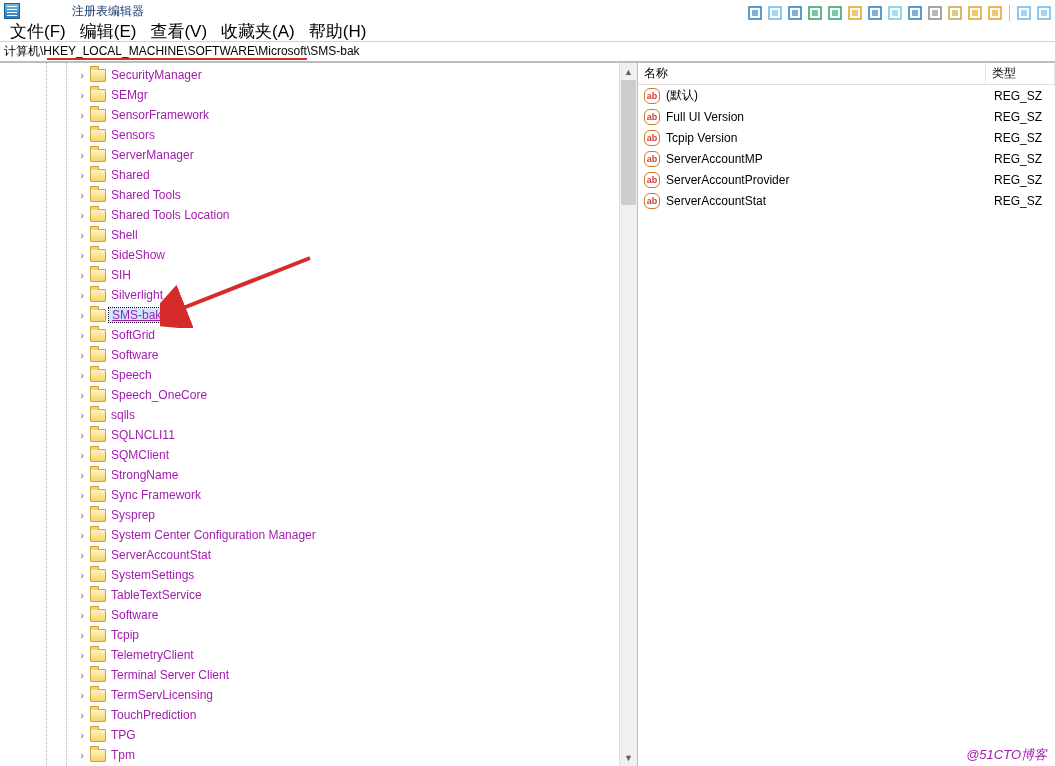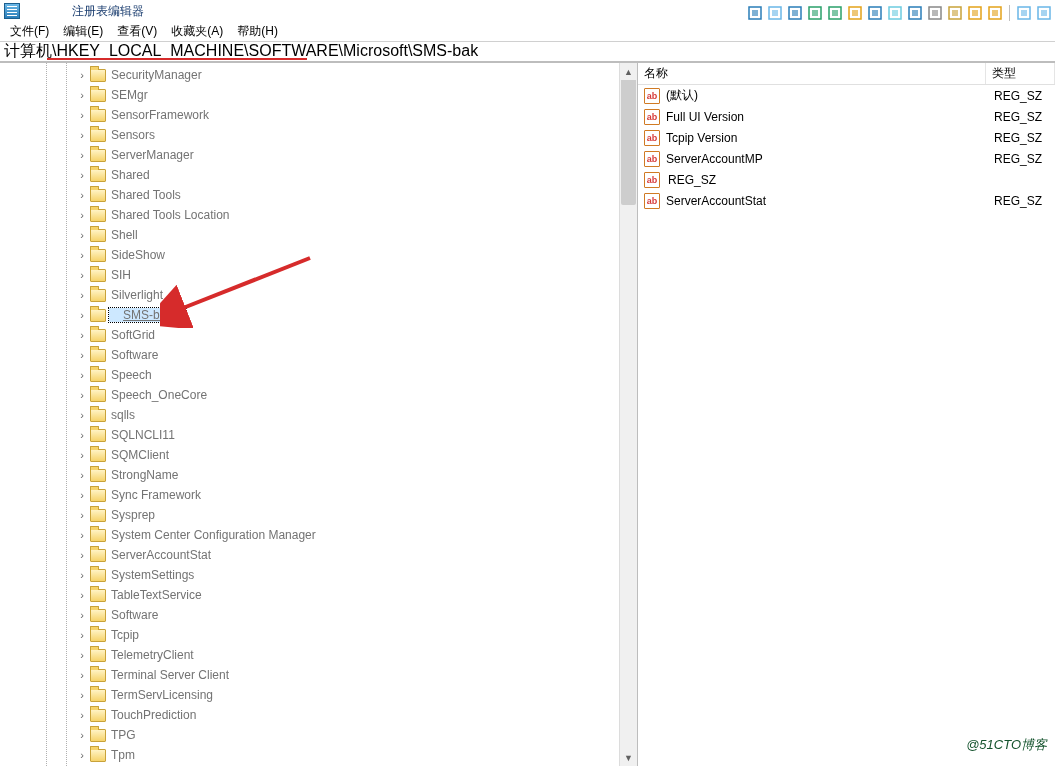--- a/index.html
+++ b/index.html
@@ -8,57 +8,57 @@
   .titlebar { height: 22px; display: flex; align-items: center; background: #fff; }
   .title-icon { width: 16px; height: 16px; margin: 0 4px; background: linear-gradient(#6ab7e7,#2a7db8); border: 1px solid #1c5f8f; display: inline-block; position: relative; }
   .title-icon::after { content:""; position:absolute; inset:2px; background: repeating-linear-gradient(#fff,#fff 1px,transparent 1px,transparent 3px); }
   .title-text { color: #1a3d6f; font-size: 12px; margin-left: 48px; }
   
   .toolbar-right { position: absolute; top: 0; right: 0; height: 26px; display: flex; align-items: center; gap: 2px; padding-right: 2px; }
   .tool-btn { width: 18px; height: 18px; border: 1px solid transparent; display: flex; align-items: center; justify-content: center; font-size: 11px; cursor: pointer; }
   .tool-btn svg { width: 14px; height: 14px; }
   
   .menubar { height: 20px; display: flex; align-items: center; padding-left: 4px; gap: 2px; border-bottom: 1px solid #d0d0d0; }
-  .menu-item { padding: 1px 6px; font-size: 12px; cursor: pointer; }
-  
-  .addressbar { height: 20px; border-bottom: 1px solid #bdbdbd; display:flex; align-items:center; padding:0 4px; font-size:16px; position: relative; }
+  .menu-item { padding: 1px 6px; font-size: 17px; cursor: pointer; }
+  
+  .addressbar { height: 20px; border-bottom: 1px solid #bdbdbd; display:flex; align-items:center; padding:0 4px; font-size:12px; position: relative; }
   .addressbar .underline1 { position:absolute; left:47px; top:16px; width:260px; height:2px; background:#d62b2b; }
   
   .main { display: flex; height: calc(766px - 22px - 20px - 20px); border-top:1px solid #bdbdbd; }
   .tree-panel { width: 638px; border-right: 1px solid #bdbdbd; position: relative; overflow: hidden; }
   .tree-scroll { position:absolute; inset:0; overflow-y:auto; }
   .tree-list { padding-top: 2px; }
   .tree-row { height: 20px; display: flex; align-items: center; padding-left: 76px; position: relative; cursor:pointer; }
   .tree-exp { position:absolute; left:76px; width:12px; text-align:center; color:#6a6a6a; font-size:11px; cursor:pointer; user-select:none; }
   .tree-folder { width:16px; height:13px; margin-left:14px; margin-right:5px; background: linear-gradient(#fff3c4,#f6d36b); border:1px solid #c8a23a; border-radius:1px; position:relative; flex-shrink:0; }
   .tree-folder::before { content:""; position:absolute; top:-4px; left:-1px; width:7px; height:3px; background:#f6d36b; border:1px solid #c8a23a; border-bottom:none; border-radius:1px 1px 0 0;}
-  .tree-label { font-size: 12px; white-space: nowrap; color:#737373; }
-  .tree-row.selected .tree-label { background:#cde8ff; outline:1px dotted #000; padding:0 14px; margin-left:-2px;text-decoration:underline;}
+  .tree-label { font-size: 12px; white-space: nowrap; color:#a21caf; }
+  .tree-row.selected .tree-label { background:#cde8ff; outline:1px dotted #000; padding:0 3px; margin-left:-2px;text-decoration:underline;}
   .tree-vline { position:absolute; left:46px; top:0; bottom:0; border-left:1px dotted #b0b0b0; }
   .tree-vline2 { position:absolute; left:66px; top:0; bottom:0; border-left:1px dotted #b0b0b0; }
   
   .tree-panel::after{ content:""; position:absolute; right:0; top:0; width:17px; height:100%; background:#f0f0f0; border-left:1px solid #dcdcdc;}
   .scroll-thumb { position:absolute; right:1px; top:2px; width:15px; height:140px; background:#cdcdcd; border-radius:2px; z-index:2;}
   .scroll-arrow { position:absolute; right:1px; width:15px; height:17px; background:#f0f0f0; display:flex; align-items:center; justify-content:center; z-index:3; color:#606060; font-size:9px;}
   .scroll-arrow.up{ top:0;} .scroll-arrow.down{ bottom:0;}
   
   .values-panel { flex:1; position:relative; overflow:hidden;}
   .values-header { height: 22px; display:flex; align-items:center; border-bottom:1px solid #e0e0e0; }
   .vh-col { padding:8px 6px; font-size:12px; color:#000; border-right:1px solid #e5e5e5; height:100%; display:flex; align-items:center; cursor:pointer;}
   .vh-name { width: 348px; }
   .vh-type { flex:1; }
   .values-list { }
   .value-row { height:21px; display:flex; align-items:center; cursor:pointer;}
-  .val-icon { width:16px; height:16px; margin:0 4px 0 6px; border:1px solid #d07a23; background:#fff; display:flex; align-items:center; justify-content:center; font-size:9px; font-weight:bold; color:#d63b3b; border-radius:1px; flex-shrink:0;}
+  .val-icon { width:16px; height:16px; margin:0 4px 0 6px; border:1px solid #d07a23; background:#fff; display:flex; align-items:center; justify-content:center; font-size:9px; font-weight:bold; color:#d63b3b; border-radius:6px; flex-shrink:0;}
   .val-name { width: 326px; font-size:12px; padding-left:2px; white-space:nowrap; overflow:hidden;}
   .val-type { font-size:12px; padding-left:4px;text-align:center;}
   
   .arrow-annot { position:absolute; pointer-events:none; z-index:20; }
   
-  .watermark { position:absolute; right:8px; bottom:12px; color:#14532d; font-size:13px; font-style:italic; z-index:30;}
+  .watermark { position:absolute; right:8px; bottom:2px; color:#a21caf; font-size:13px; font-style:italic; z-index:30;}
 </style>
 </head>
 <body>
 
 <div class="titlebar">
   <span class="title-icon"></span>
   <span class="title-text">注册表编辑器</span>
 </div>
 
 <div class="toolbar-right" id="toolbar-right">
@@ -378,20 +378,21 @@
           <span class="val-name">Tcpip Version</span>
           <span class="val-type">REG_SZ</span>
         </div>
         <div class="value-row">
           <span class="val-icon">ab</span>
           <span class="val-name">ServerAccountMP</span>
           <span class="val-type">REG_SZ</span>
         </div>
         <div class="value-row">
           <span class="val-icon">ab</span>
+          <span class="val-name">ServerAccountProvider</span>
           <span class="val-type">REG_SZ</span>
         </div>
         <div class="value-row">
           <span class="val-icon">ab</span>
           <span class="val-name">ServerAccountStat</span>
           <span class="val-type">REG_SZ</span>
         </div>
       </div>
   </div>
 </div>

